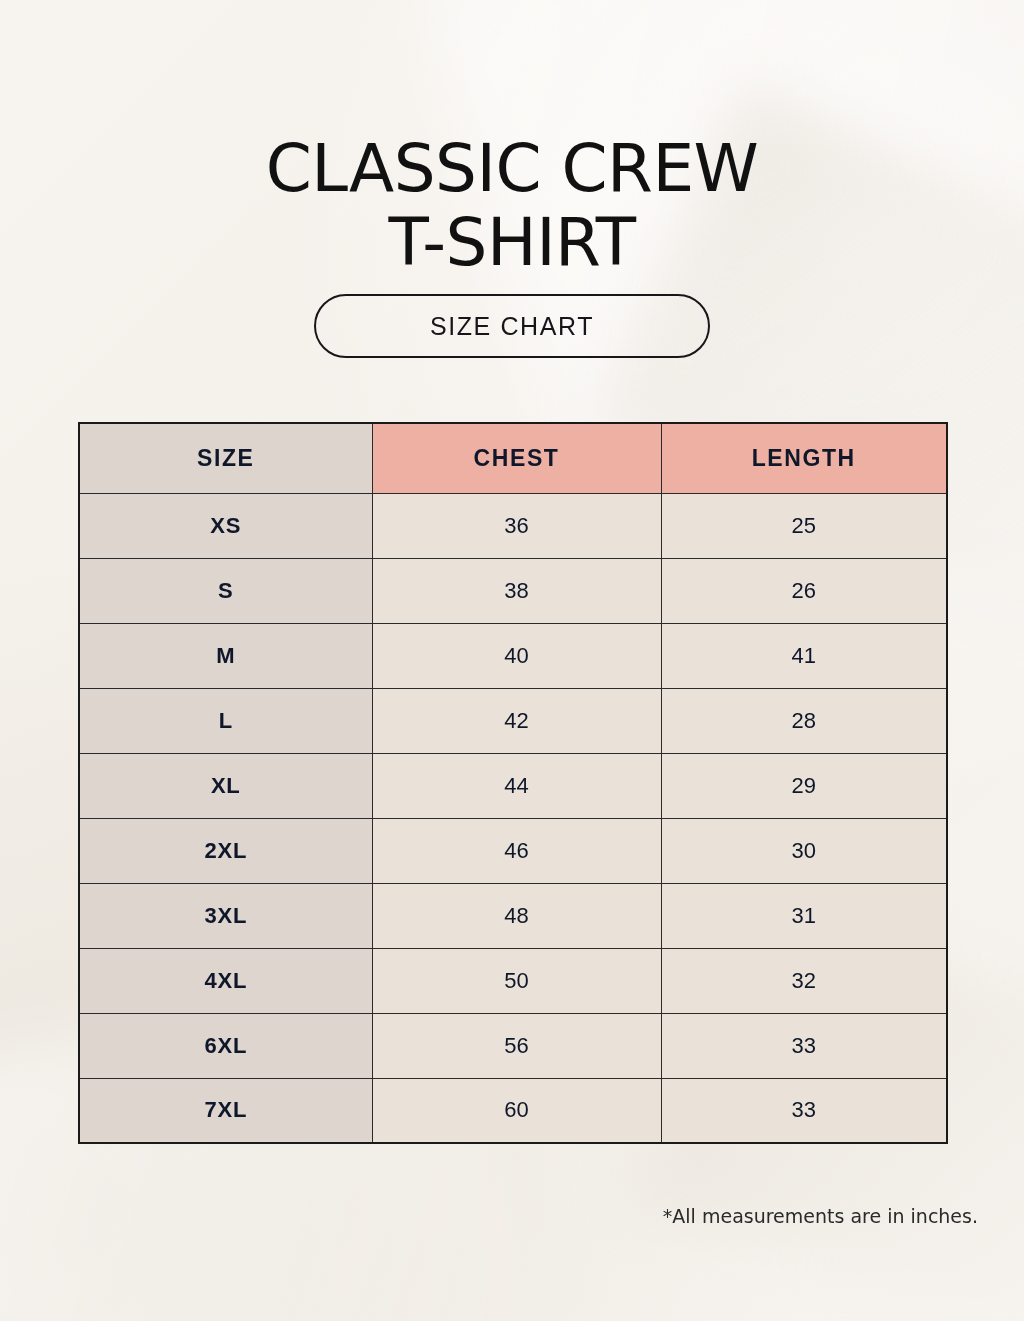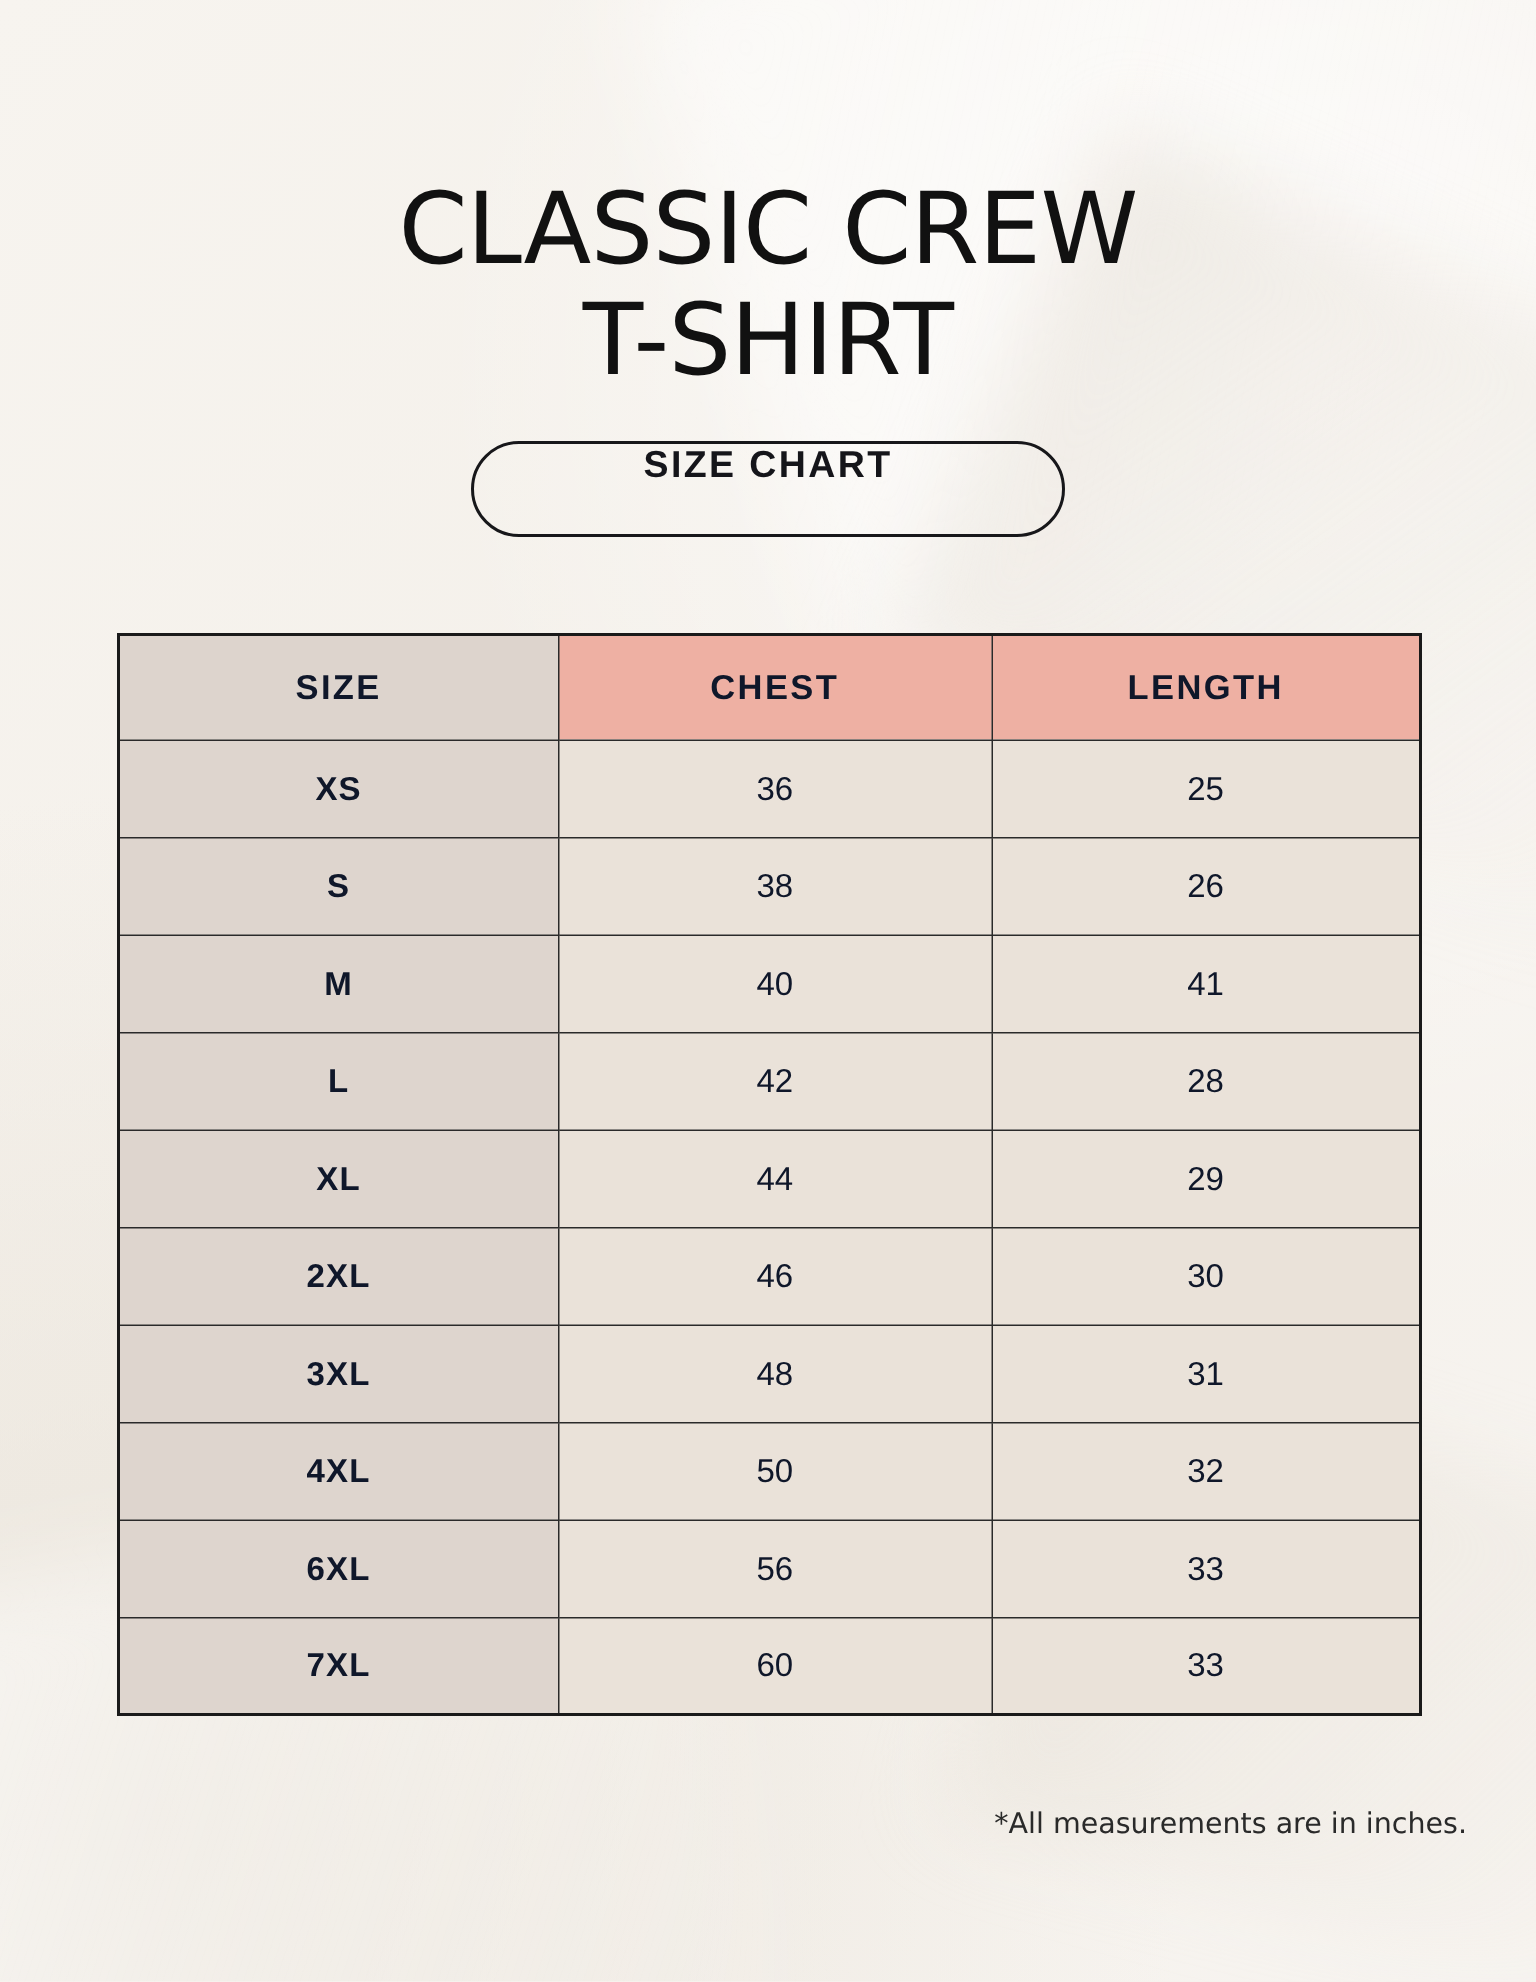--- a/index.html
+++ b/index.html
@@ -31,21 +31,21 @@
   .streak.a { top: -120px; right: -80px; width: 620px; height: 520px; transform: rotate(-18deg); }
   .streak.b { top: 180px; right: -180px; width: 560px; height: 380px; transform: rotate(24deg);
               background: linear-gradient(120deg, rgba(228,221,211,0.55), rgba(228,221,211,0)); }
   .streak.c { bottom: -160px; left: -140px; width: 640px; height: 460px; transform: rotate(-12deg);
               background: linear-gradient(120deg, rgba(255,255,255,0.6), rgba(255,255,255,0)); }
   .streak.d { bottom: 40px; right: -120px; width: 480px; height: 320px; transform: rotate(16deg);
               background: linear-gradient(120deg, rgba(230,224,214,0.6), rgba(230,224,214,0)); }
 
   .title {
     position: absolute;
-    top: 72px;
+    top: 88px;
     left: 0;
     width: 1024px;
     text-align: center;
     font-size: 66px;
     line-height: 1.12;
     letter-spacing: -0.5px;
     font-weight: 400;
     color: #111111;
     font-family: "DejaVu Sans", sans-serif;
     white-space: pre-line;
@@ -54,23 +54,24 @@
   .pill {
     position: absolute;
     top: 294px;
     left: 50%;
     transform: translateX(-50%);
     width: 396px;
     height: 64px;
     border: 2px solid #17171a;
     border-radius: 34px;
     display: flex;
+    align-items: center;
     justify-content: center;
     font-size: 25px;
-    font-weight: 700;
+    font-weight: 400;
     letter-spacing: 1.6px;
     color: #15151a;
     background: transparent;
   }
 
   .table-wrap {
     position: absolute;
     top: 422px;
     left: 78px;
     width: 868px;

